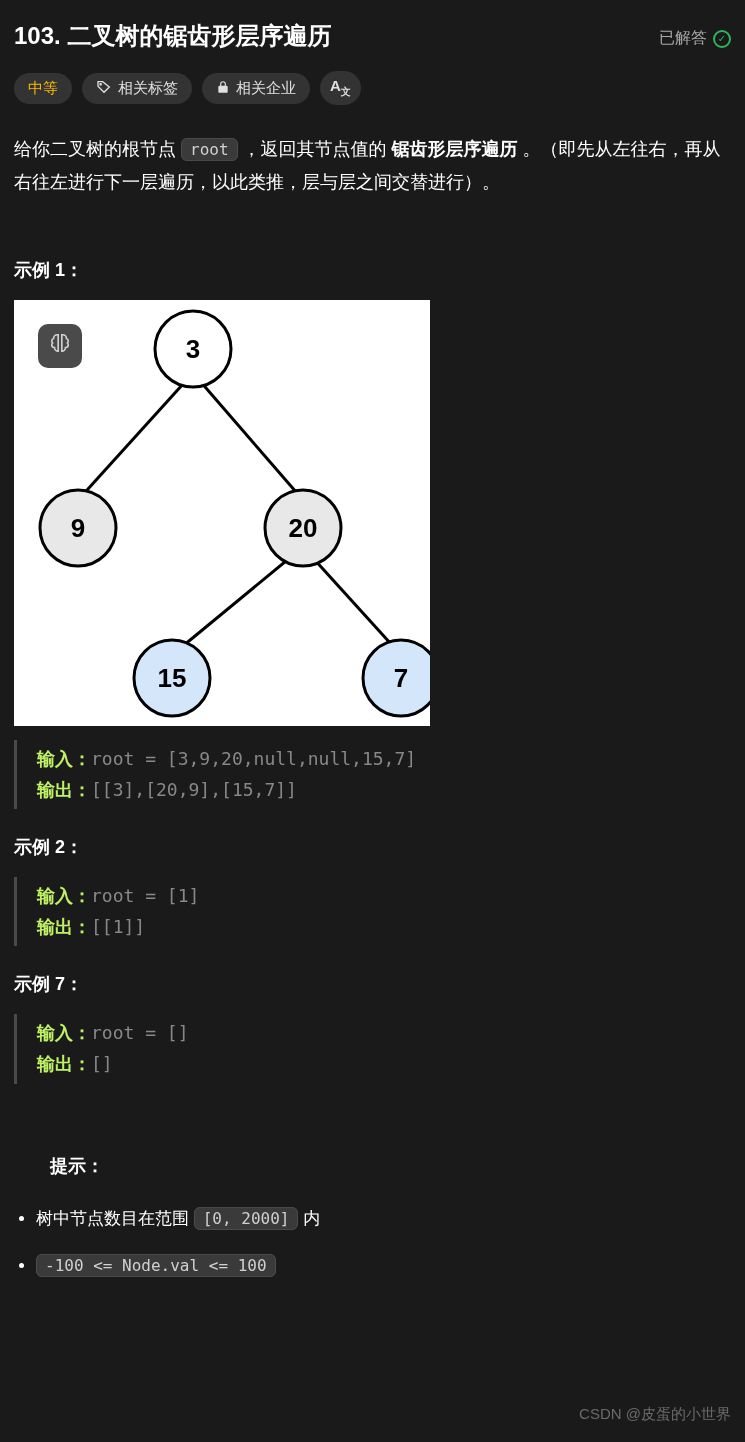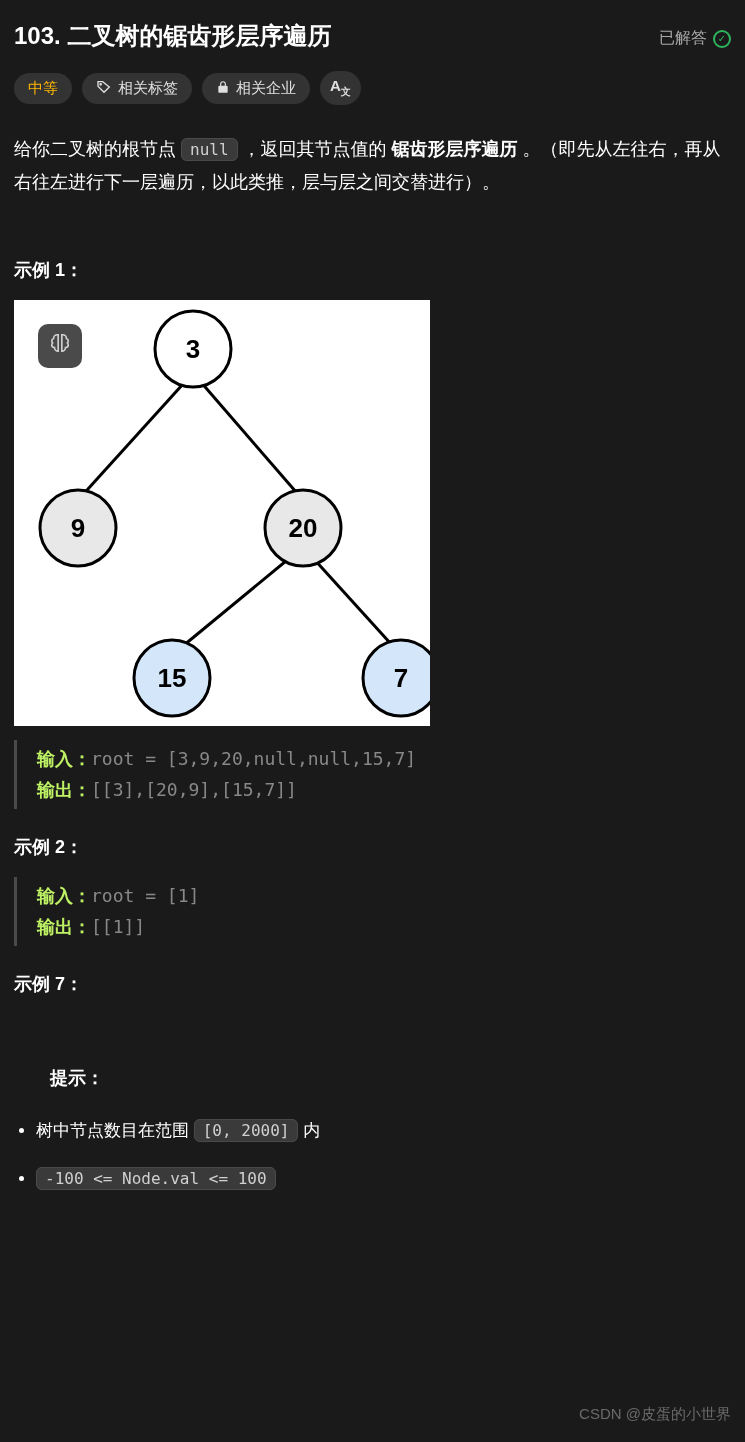--- a/index.html
+++ b/index.html
@@ -166,21 +166,21 @@
         </svg>
     </span>
     <span>相关企业</span>
   </span>
   <span class="tag small">
     <span style="font-weight:600;">A<sub style="font-size:10px;">文</sub></span>
   </span>
 </div>
 
 <p class="description">
-  <span>给你二叉树的根节点 </span><span class="code-inline">null</span><span> ，返回其节点值的 </span><span class="bold">锯齿形层序遍历</span><span> 。（即先从左往右，再从右往左进行下一层遍历，以此类推，层与层之间交替进行）。</span>
+  <span>给你二叉树的根节点 </span><span class="code-inline">root</span><span> ，返回其节点值的 </span><span class="bold">锯齿形层序遍历</span><span> 。（即先从左往右，再从右往左进行下一层遍历，以此类推，层与层之间交替进行）。</span>
 </p>
 
 <div>
   <div class="section-title">示例 1：</div>
   <div class="tree-container">
     <div class="brain-btn">
       <span>
         <svg width="22" height="22" viewBox="0 0 24 24" fill="none" stroke="currentColor" stroke-width="1.8">
             <path d="M9 3a4 4 0 00-4 4 3 3 0 00-2 3 3 3 0 001 2 3 3 0 00-1 2 3 3 0 003 3 4 4 0 004 4h0V3zM15 3a4 4 0 014 4 3 3 0 012 3 3 3 0 01-1 2 3 3 0 011 2 3 3 0 01-3 3 4 4 0 01-4 4h0V3z"></path>
           </svg>
@@ -212,20 +212,24 @@
 <div>
   <div class="section-title">示例 2：</div>
   <div class="example-block">
     <div><span class="example-label">输入：</span><span class="example-val">root = [1]</span></div>
     <div><span class="example-label">输出：</span><span class="example-val">[[1]]</span></div>
   </div>
 </div>
 
 <div>
   <div class="section-title">示例 7：</div>
+  <div class="example-block">
+    <div><span class="example-label">输入：</span><span class="example-val">root = []</span></div>
+    <div><span class="example-label">输出：</span><span class="example-val">[]</span></div>
+  </div>
 </div>
 
 <div class="hints-title">提示：</div>
 <ul class="hints-list">
   <li>
     <span>树中节点数目在范围 </span><span class="code-inline">[0, 2000]</span><span> 内</span>
   </li>
   <li>
     <span class="code-inline">-100 &lt;= Node.val &lt;= 100</span>
   </li>

